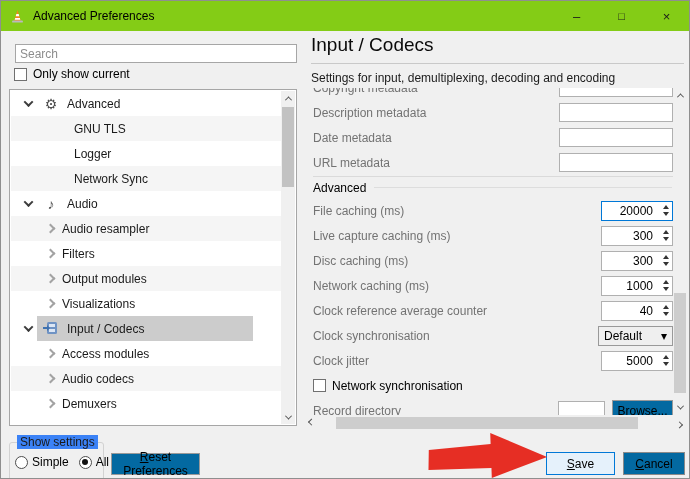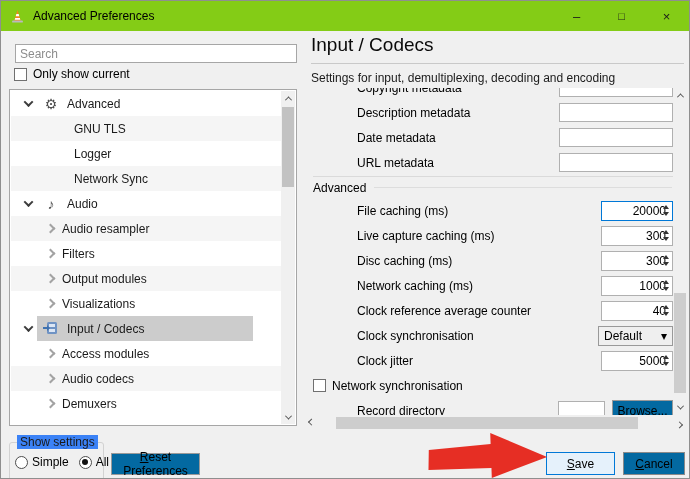--- a/index.html
+++ b/index.html
@@ -59,27 +59,27 @@
   .reset-btn{position:absolute;left:110px;top:452px;width:89px;height:22px;border-color:#999;}
   .mnemonic{display:block;}
   .mnemonic::first-letter{text-decoration:underline;}
   
   .main-title{position:absolute;left:310px;top:33px;font-size:19px;color:#0a0a0a;}
   .title-rule{position:absolute;left:310px;top:62px;width:373px;height:0;border-top:1px solid #c9c9c9;}
   .subtitle{position:absolute;left:310px;top:70px;font-size:12px;color:#1a1a1a;}
   .form-viewport{position:absolute;left:305px;top:87px;width:367px;height:327px;overflow:hidden;}
   .form-rows{margin-top:-13px;}
   .form-row{height:25px;display:flex;align-items:center;justify-content:space-between;padding-left:7px;}
-  .form-label{color:#000000;white-space:nowrap;margin-left:44px;}
+  .form-label{color:#737373;white-space:nowrap;}
   .txt-input{width:114px;height:19px;border:1px solid #b0b0b0;background:#fff;flex:0 0 auto;}
   .sep-line{border-top:1px solid #dadada;margin:1px 0 0 7px;}
   .group-header{height:21px;display:flex;align-items:center;padding-left:7px;}
   .group-header .gh-line{flex:1;border-top:1px solid #ddd;margin-left:8px;margin-right:1px;}
   .spin{width:72px;height:20px;border:1px solid #b0b0b0;background:#fff;position:relative;
-    display:flex;align-items:center;justify-content:flex-end;padding-right:6px;flex:0 0 auto;}
+    display:flex;align-items:center;justify-content:flex-end;padding-right:19px;flex:0 0 auto;}
   .spin.focused{border-color:#0078d7;}
   .spin-arrows{position:absolute;right:2px;top:0;bottom:0;width:9px;display:flex;flex-direction:column;justify-content:center;align-items:center;gap:3px;}
   .tri-up{width:0;height:0;border-left:3px solid transparent;border-right:3px solid transparent;border-bottom:4px solid #333;}
   .tri-dn{width:0;height:0;border-left:3px solid transparent;border-right:3px solid transparent;border-top:4px solid #333;}
   .dropdown{width:75px;height:20px;border:1px solid #999;background:#efefef;display:flex;align-items:center;
     justify-content:space-between;padding:0 5px;flex:0 0 auto;}
   .record-controls{display:flex;align-items:center;gap:7px;}
   .record-input{width:47px;height:20px;border:1px solid #b0b0b0;background:#fff;}
   .browse-btn{width:61px;height:22px;border-color:#999;}
   

